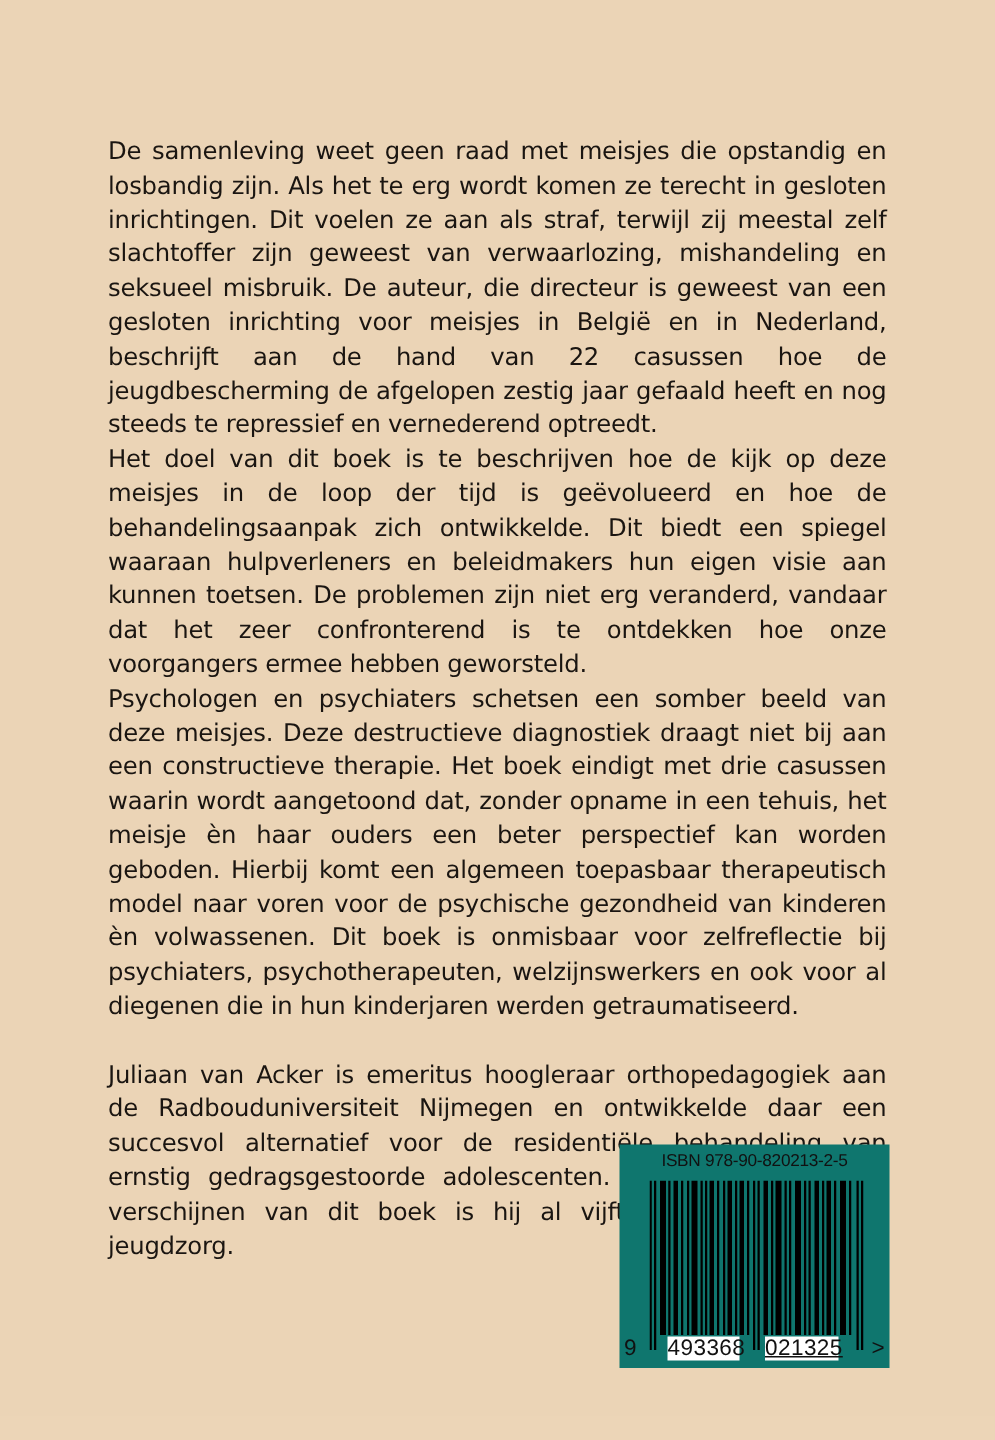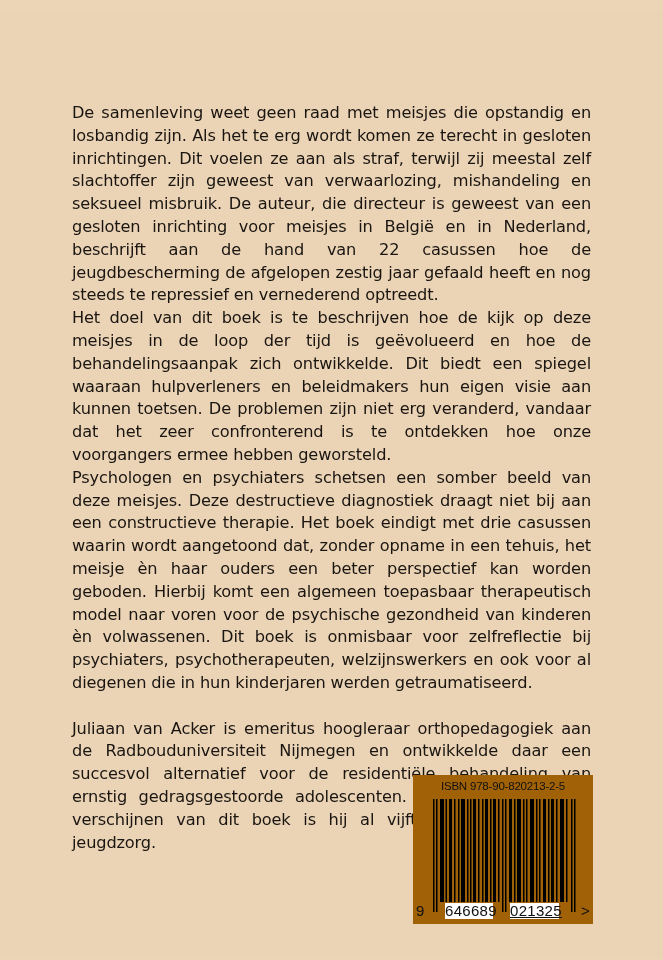--- a/index.html
+++ b/index.html
@@ -10,21 +10,21 @@
       width: 663px;
       height: 960px;
       background: #ecd5b7;
       position: relative;
       overflow: hidden;
       font-family: "DejaVu Sans", sans-serif;
       color: #1a1511;
     }
     .page {
       position: absolute;
-      left: 0; top: 12px;
+      left: 0; top: 0;
       width: 663px;
       height: 944px;
       background: #ebd4b6;
     }
     .text-block {
       position: absolute;
       left: 72px;
       top: 90px;
       width: 519px;
       font-size: 16.2px;
@@ -38,21 +38,21 @@
     }
     .para.gap {
       margin-top: 22.8px;
     }
     .barcode-box {
       position: absolute;
       left: 413px;
       top: 763px;
       width: 180px;
       height: 149px;
-      background: #a16207;
+      background: #0f766e;
     }
     .isbn-label {
       position: absolute;
       left: 0;
       top: 5px;
       width: 180px;
       text-align: center;
       font-family: "Liberation Sans", sans-serif;
       font-size: 11.5px;
       letter-spacing: -0.2px;
@@ -137,18 +137,18 @@
           <rect x="123" y="0" width="1.5" height="103"></rect>
           <rect x="127" y="0" width="4" height="103"></rect>
           <rect x="133" y="0" width="1.5" height="103"></rect>
 
           <rect x="138" y="0" width="1.5" height="113"></rect>
           <rect x="141" y="0" width="1.5" height="113"></rect>
         </g>
       </svg>
     </div>
     <span class="digit first">9</span>
-    <span class="digit left-group">646689</span>
+    <span class="digit left-group">493368</span>
     <span class="digit right-group">021325</span>
     <span class="digit arrow">&gt;</span>
   </div>
 
 </div>
 
 </body></html>

